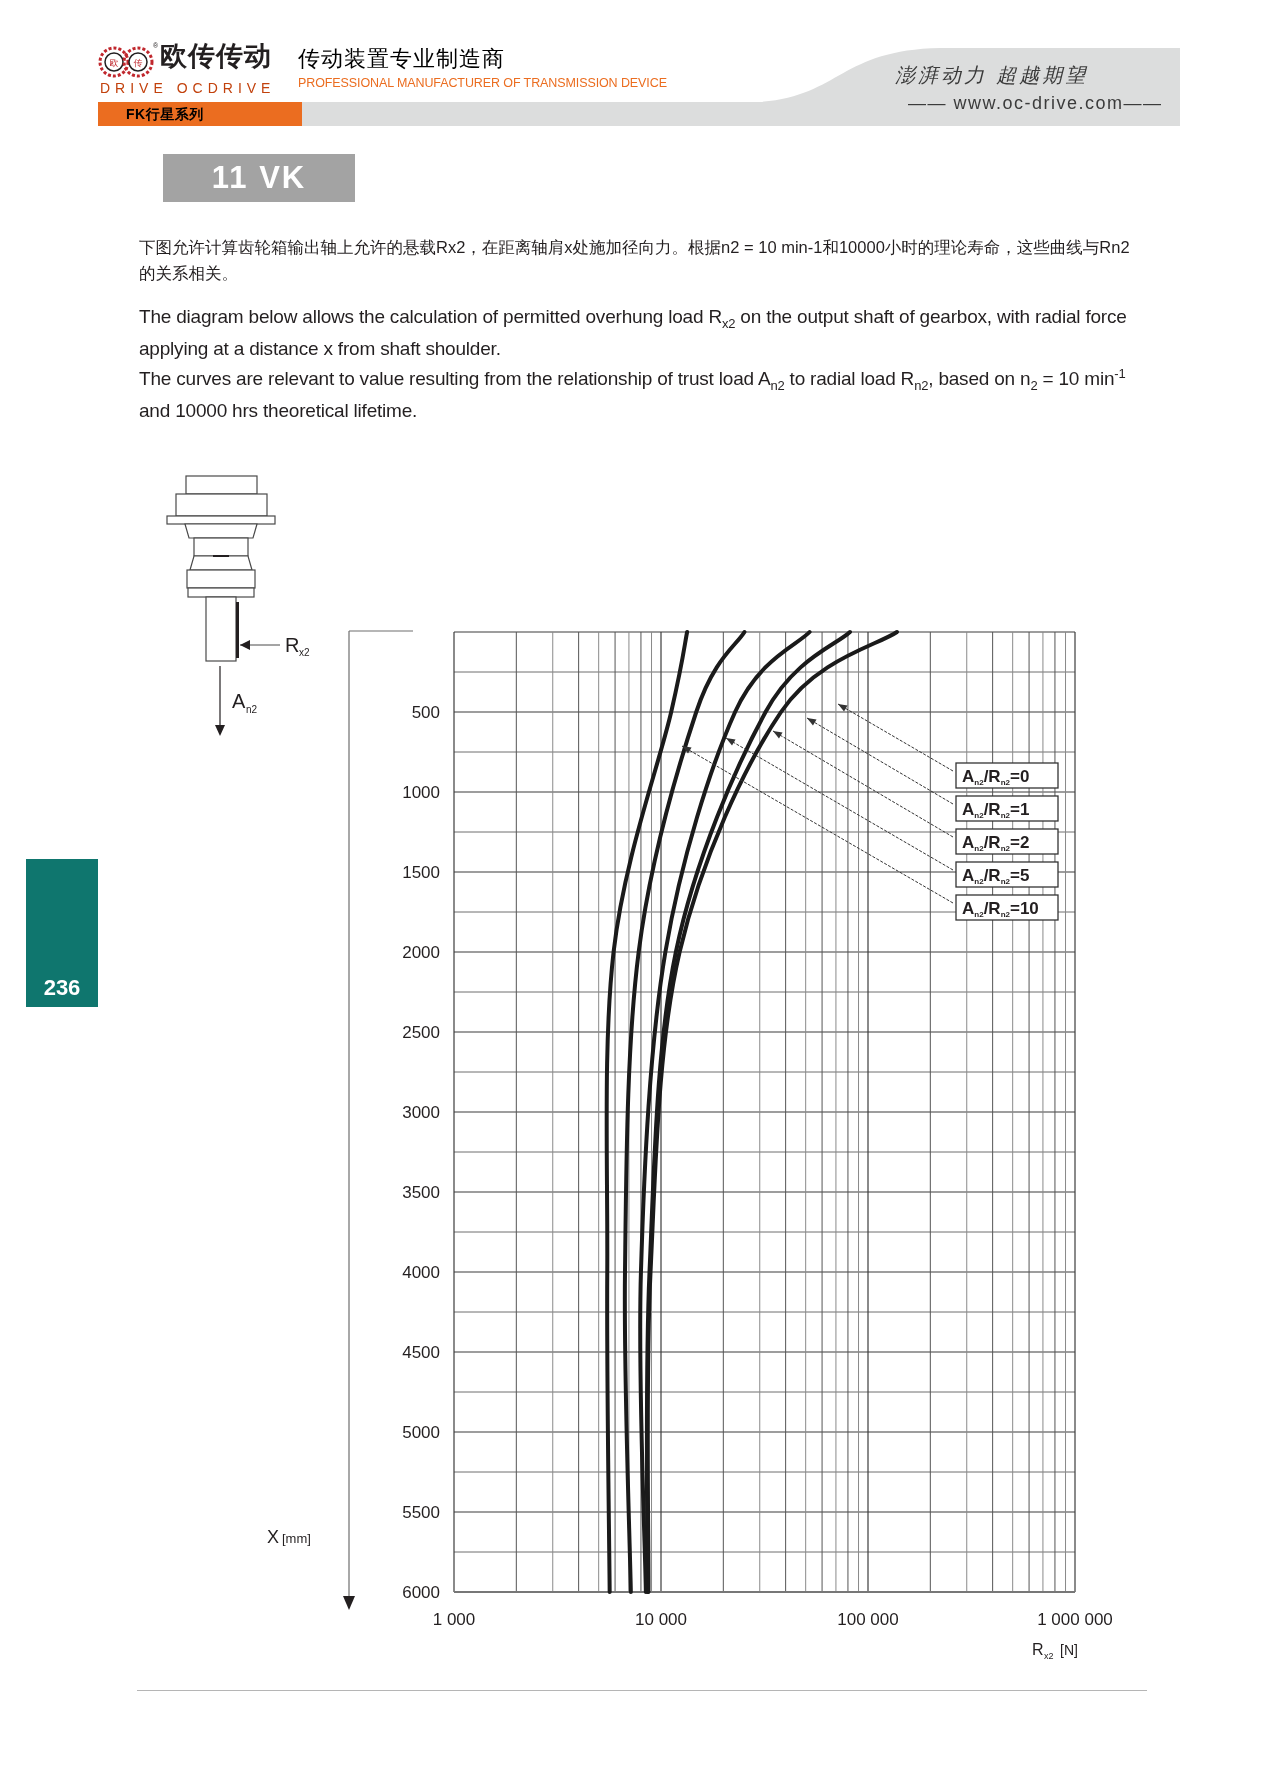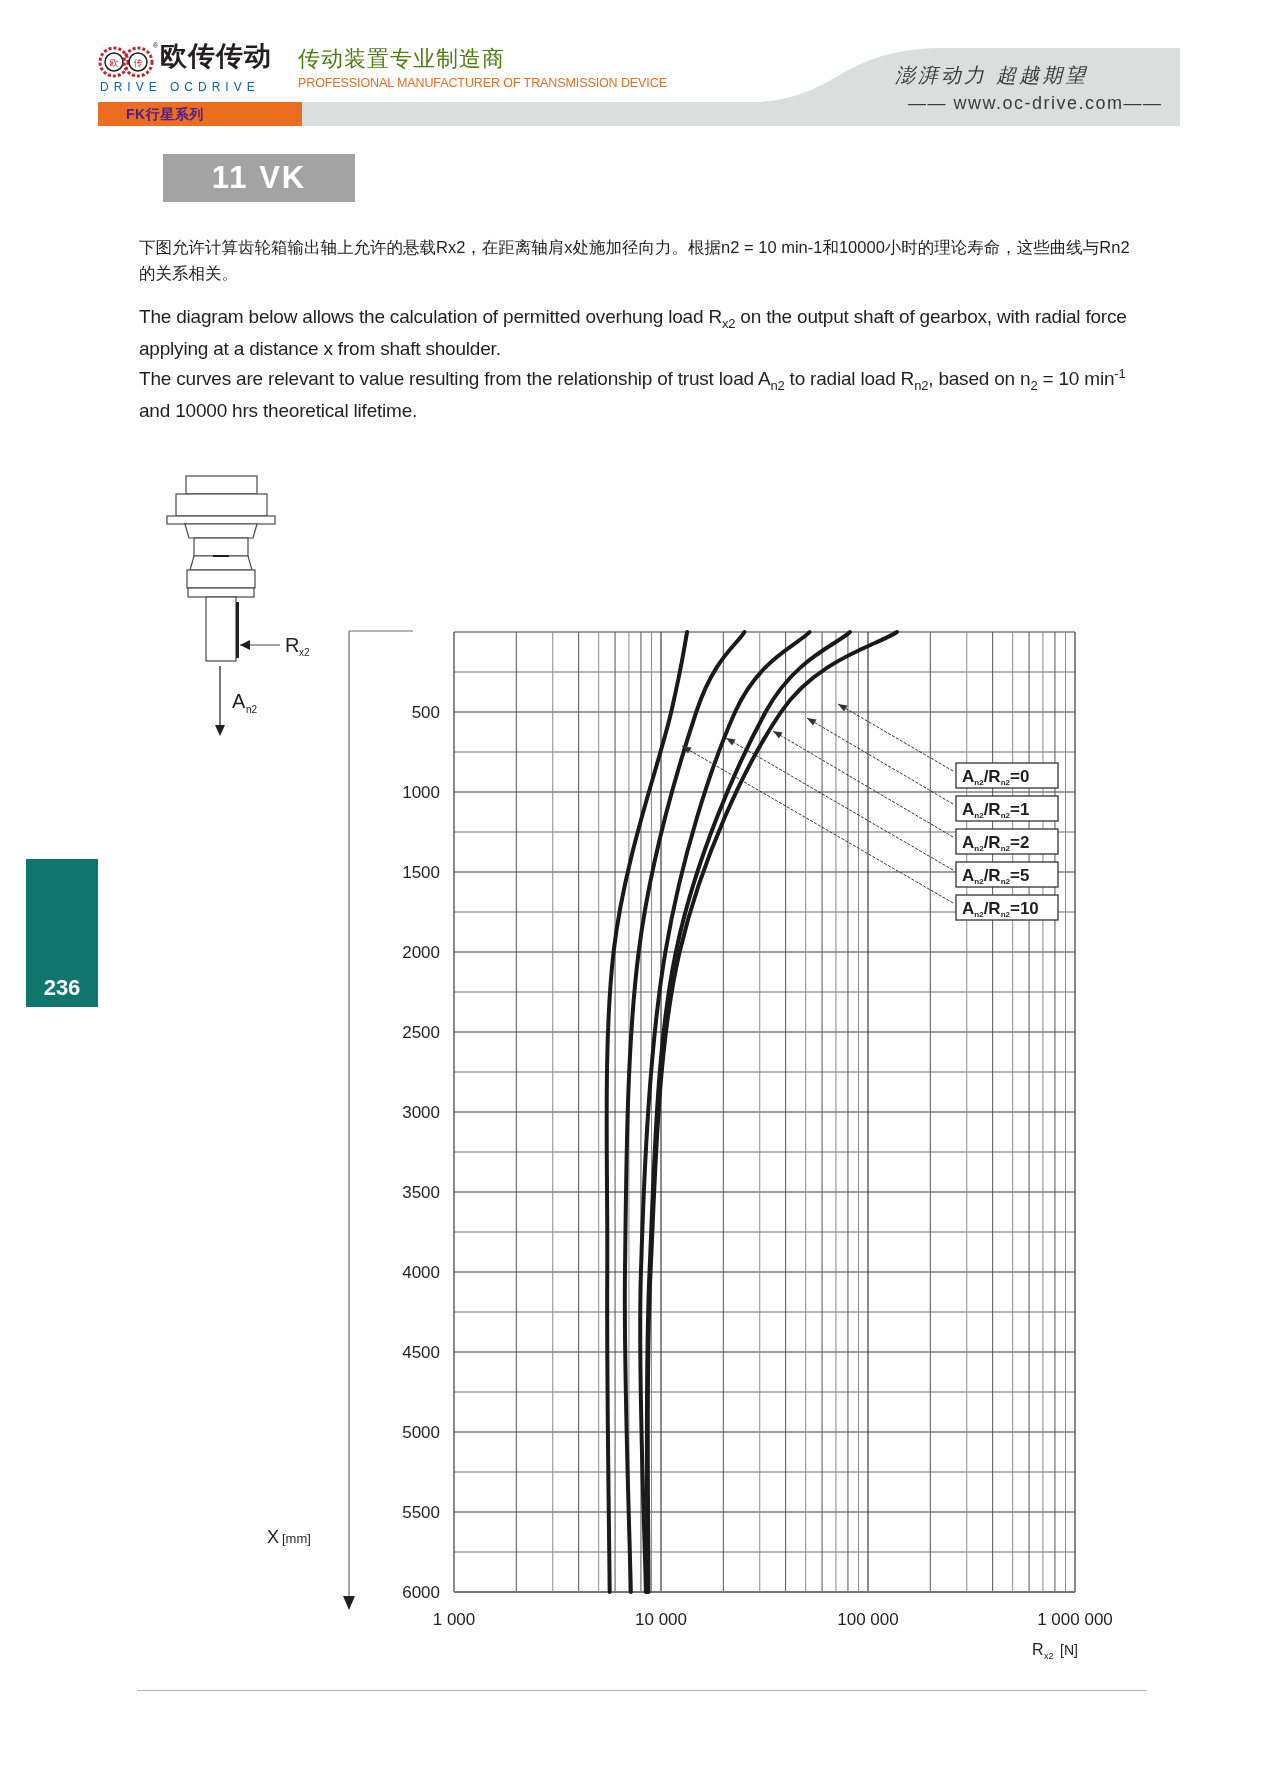--- a/index.html
+++ b/index.html
@@ -1,25 +1,25 @@
 <!DOCTYPE html>
 <html><head>
 <meta charset="utf-8">
 <style>
   html, body { margin: 0; padding: 0; background: #ffffff; }
   body { width: 1280px; height: 1784px; position: relative; overflow: hidden;
          font-family: "Liberation Sans", "DejaVu Sans", sans-serif; color: #231f20; }
   .abs { position: absolute; }
   .hdr-curve { position:absolute; left:0; top:0; }
   .orange-tab { position:absolute; left:98px; top:102px; width:204px; height:24px; background:#eb6d20;
-                color:#4c1d95; font-size:14px; font-weight:bold; line-height:24px; padding-left:28px; box-sizing:border-box; letter-spacing:0.5px; }
+                color:#000000; font-size:14px; font-weight:bold; line-height:24px; padding-left:28px; box-sizing:border-box; letter-spacing:0.5px; }
   .logo-wrap { position:absolute; left:98px; top:38px; width:170px; height:56px; }
   .logo-cn { position:absolute; left:62px; top:0; font-size:27px; font-weight:bold; color:#231f20; letter-spacing:1px; white-space:nowrap; }
-  .logo-en { position:absolute; left:2px; top:42px; font-size:12px; letter-spacing:5px; color:#0369a1; white-space:nowrap; }
-  .tag-cn { position:absolute; left:298px; top:44px; font-size:22px; color:#4d7c0f; letter-spacing:1px; white-space:nowrap; }
+  .logo-en { position:absolute; left:2px; top:42px; font-size:14px; letter-spacing:5px; color:#c2410c; white-space:nowrap; }
+  .tag-cn { position:absolute; left:298px; top:44px; font-size:22px; color:#000000; letter-spacing:1px; white-space:nowrap; }
   .tag-en { position:absolute; left:298px; top:76px; font-size:12.5px; color:#eb6d20; white-space:nowrap; letter-spacing:-0.1px; }
   .slogan { position:absolute; left:895px; top:62px; font-family:"DejaVu Serif", serif; font-size:20px; font-style:italic; color:#3b3b3b; letter-spacing:3px; white-space:nowrap; }
   .website { position:absolute; left:908px; top:93px; font-size:18px; color:#3b3b3b; letter-spacing:1.5px; white-space:nowrap; }
 
   .title-box { position:absolute; left:139px; top:154px; width:192px; height:48px; background:#a3a3a3;
                color:#ffffff; font-size:31px; font-weight:bold; text-align:center; line-height:48px; letter-spacing:2px;margin-left:24px; }
 
   .para-cn { position:absolute; left:139px; top:234px; width:1000px; font-size:16.5px; line-height:26px; color:#231f20; }
   .para-en { position:absolute; left:139px; top:304px; width:1020px; font-size:19px; line-height:25px; color:#231f20; letter-spacing:-0.2px; }
   .para-en sub, .para-en sup { font-size:13px; }

